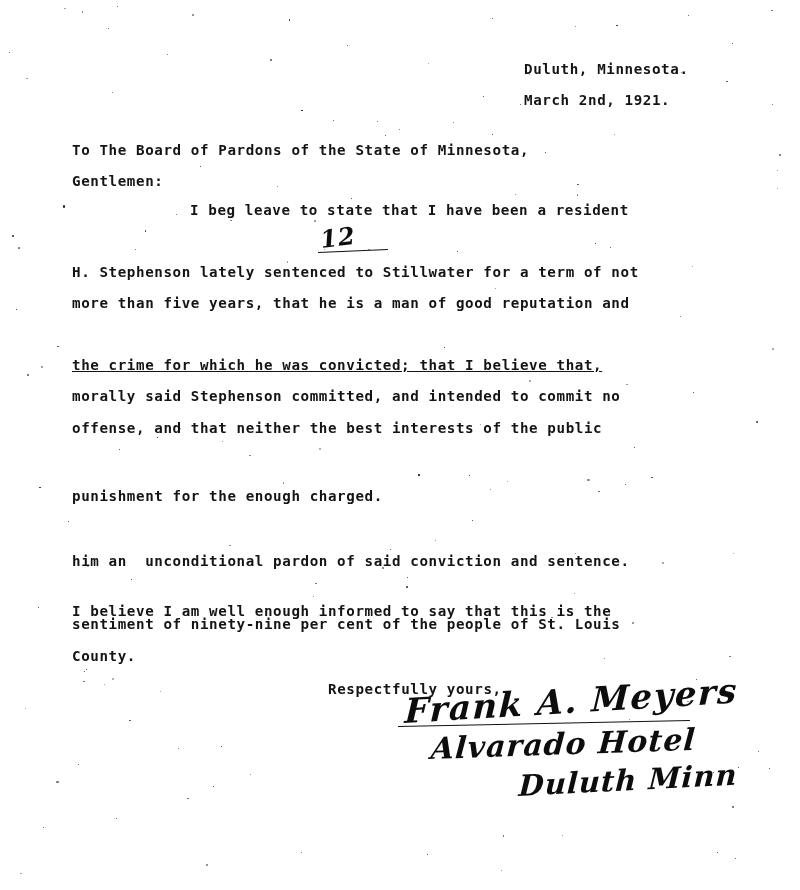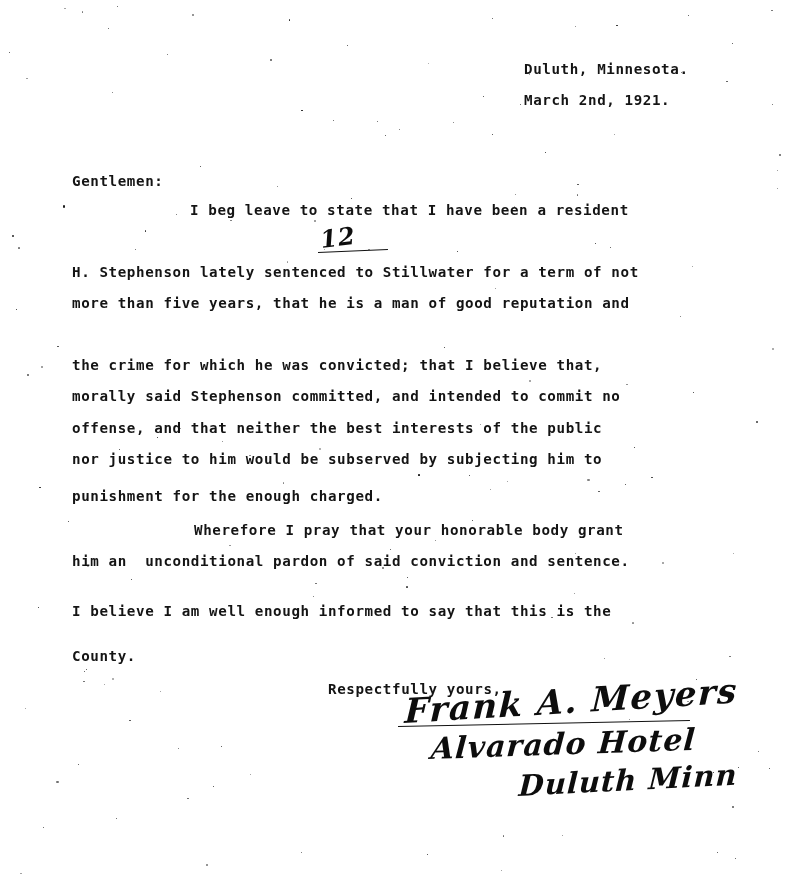--- a/index.html
+++ b/index.html
@@ -115,37 +115,37 @@
 </head>
 <body>
 
 <div id="page">
 
   <div id="header-block">
     <div class="tw" style="left:524px; top:62px;">Duluth, Minnesota.</div>
     <div class="tw" style="left:524px; top:93px;">March 2nd, 1921.</div>
   </div>
 
+  <div class="tw body-line" style="top:143px;">To The Board of Pardons of the State of Minnesota,</div>
   <div class="tw body-line" style="top:174px;">Gentlemen:</div>
 
   <div class="tw" style="left:190px; top:203px; font-weight:700;">I beg leave to state that I have been a resident</div>
   <div class="tw body-line" style="top:296px;">more than five years, that he is a man of good reputation and</div>
   <div class="tw body-line" style="top:265px;">H. Stephenson lately sentenced to Stillwater for a term of not</div>
-  <div class="tw body-line" style="top:358px;">the crime for which he was convicted; that I believe that,</div>
+  <div class="tw body-line" style="top:358px;text-decoration:underline;">the crime for which he was convicted; that I believe that,</div>
   <div class="tw body-line" style="top:389px;">morally said Stephenson committed, and intended to commit no</div>
   <div class="tw body-line" style="top:421px;">offense, and that neither the best interests of the public</div>
-  <div class="tw body-line" style="top:452px;">nor justice to him would be subserved by subjecting him to</div>
   <div class="tw body-line" style="top:489px;">punishment for the enough charged.</div>
 
   <div class="hand" id="hand-years">12</div>
   <div id="hand-years-underline"></div>
 
-  <div class="tw" style="left:194px; top:523px; font-weight:700;">Wherefore I pray that your honorable body grant</div>
   <div class="tw body-line" style="top:554px;">him an  unconditional pardon of said conviction and sentence.</div>
   <div class="tw body-line" style="top:604px;">I believe I am well enough informed to say that this is the</div>
+  <div class="tw body-line" style="top:617px;">sentiment of ninety-nine per cent of the people of St. Louis</div>
   <div class="tw body-line" style="top:649px;">County.</div>
 
   <div class="tw" style="left:328px; top:682px; font-weight:700;">Respectfully yours,</div>
 
   <div class="hand" id="sig-name">Frank A. Meyers</div>
   <div id="sig-line"></div>
   <div class="hand" id="sig-addr1">Alvarado Hotel</div>
   <div class="hand" id="sig-addr2">Duluth Minn</div>
 
   <div id="speckles">

